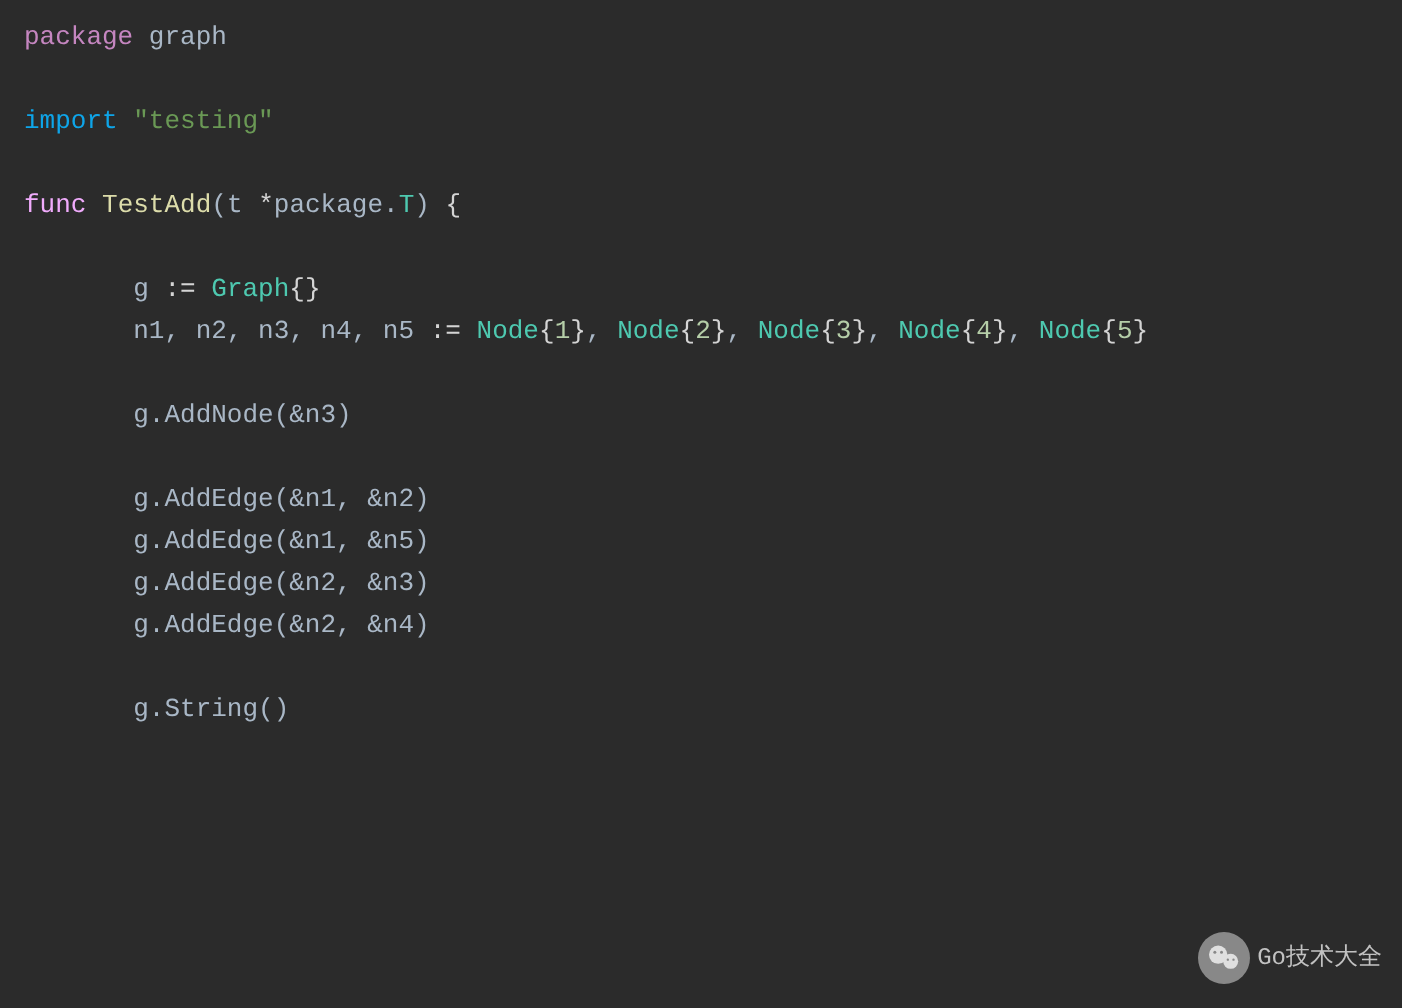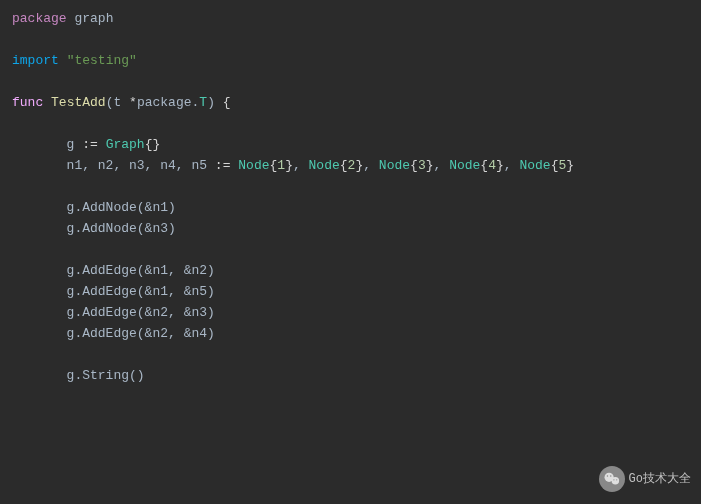--- a/index.html
+++ b/index.html
@@ -61,21 +61,20 @@
 <div class="code">
   <div class="line"><span class="kw-pkg">package</span> <span class="pkg-name">graph</span></div>
   <div class="line"> </div>
   <div class="line"><span class="kw-import">import</span> <span class="str">"testing"</span></div>
   <div class="line"> </div>
   <div class="line"><span class="kw-func">func</span> <span class="func-name">TestAdd</span><span class="punct">(</span><span class="ident">t</span> <span class="star">*</span><span class="ident">package</span><span class="punct">.</span><span class="type">T</span><span class="punct">)</span> <span class="brace">{</span></div>
   <div class="line"> </div>
   <div class="line">       <span class="ident">g</span> <span class="op">:=</span> <span class="type">Graph</span><span class="brace">{}</span></div>
   <div class="line">       <span class="ident">n1, n2, n3, n4, n5</span> <span class="op">:=</span> <span class="type">Node</span><span class="brace">{</span><span class="num">1</span><span class="brace">}</span><span class="punct">,</span> <span class="type">Node</span><span class="brace">{</span><span class="num">2</span><span class="brace">}</span><span class="punct">,</span> <span class="type">Node</span><span class="brace">{</span><span class="num">3</span><span class="brace">}</span><span class="punct">,</span> <span class="type">Node</span><span class="brace">{</span><span class="num">4</span><span class="brace">}</span><span class="punct">,</span> <span class="type">Node</span><span class="brace">{</span><span class="num">5</span><span class="brace">}</span></div>
   <div class="line"> </div>
-  <div class="line">       <span class="ident">g.AddNode(&amp;n1)</span></div>
   <div class="line">       <span class="ident">g.AddNode(&amp;n3)</span></div>
   <div class="line"> </div>
   <div class="line">       <span class="ident">g.AddEdge(&amp;n1, &amp;n2)</span></div>
   <div class="line">       <span class="ident">g.AddEdge(&amp;n1, &amp;n5)</span></div>
   <div class="line">       <span class="ident">g.AddEdge(&amp;n2, &amp;n3)</span></div>
   <div class="line">       <span class="ident">g.AddEdge(&amp;n2, &amp;n4)</span></div>
   <div class="line"> </div>
   <div class="line">       <span class="ident">g.String()</span></div>
 
 </div>

